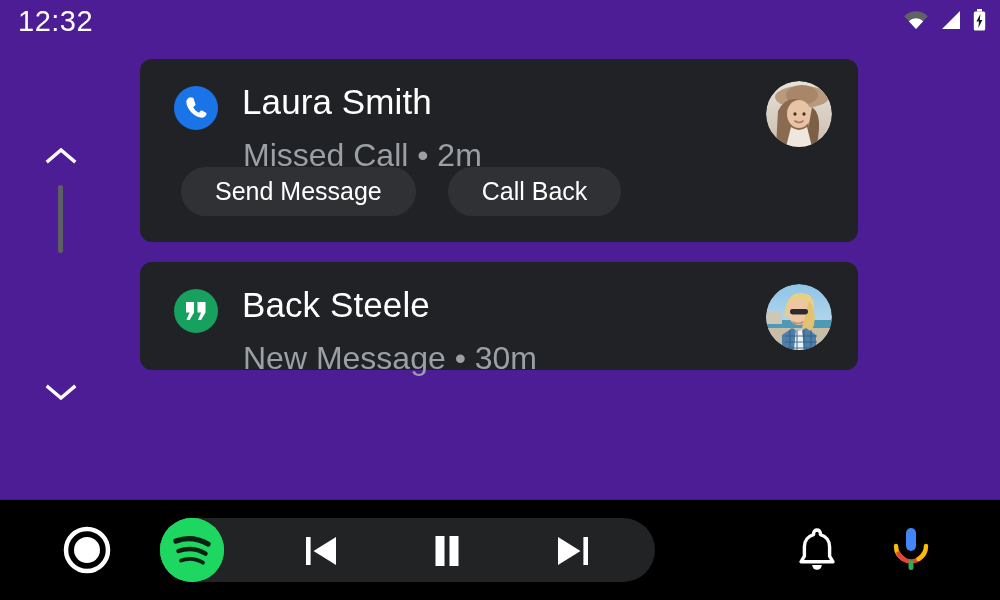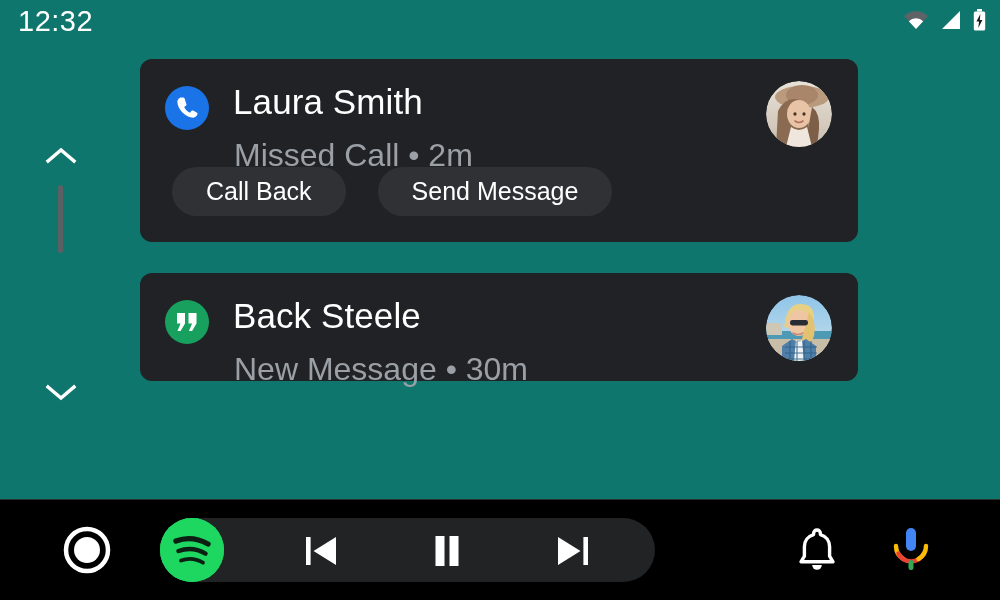--- a/index.html
+++ b/index.html
@@ -11,21 +11,21 @@
     width: 1000px;
     height: 600px;
     overflow: hidden;
     font-family: "Liberation Sans", sans-serif;
     -webkit-font-smoothing: antialiased;
   }
   .screen {
     position: relative;
     width: 1000px;
     height: 596px;
-    background: #0f766e;
+    background: #4c1d95;
   }
 
   
   .status-bar {
     position: absolute;
     top: 0; left: 0;
     width: 1000px;
     height: 46px;
   }
   .status-clock {
@@ -82,21 +82,22 @@
     left: 140px;
     top: 59px;
     width: 718px;
   }
   .card {
     position: relative;
     width: 718px;
     background: #202225;
     border-radius: 12px;
     box-sizing: border-box;
-    margin-bottom: 31px;
+    margin-bottom: 20px;
+    padding-left: 9px;
   }
   .card-head {
     position: relative;
     height: 108px;
   }
   .app-badge {
     position: absolute;
     left: 25px;
     top: 27px;
     width: 44px;
@@ -302,22 +303,22 @@
               <path d="M46 26 q8 6 7 22 l-2 18 h-12 z" fill="#7d5f47"></path>
               <path d="M25 46 q8 6 16 0 l5 20 h-26 z" fill="#efe7de"></path>
               <ellipse cx="29" cy="33" rx="1.6" ry="1.8" fill="#45311f"></ellipse>
               <ellipse cx="38" cy="33" rx="1.6" ry="1.8" fill="#45311f"></ellipse>
               <path d="M29 40 q4 3 8 0" stroke="#b3705c" stroke-width="1.6" fill="none" stroke-linecap="round"></path>
             </g>
           </svg>
         </div>
       </div>
       <div class="card-actions">
+        <button class="action-btn">Send Message</button>
         <button class="action-btn">Call Back</button>
-        <button class="action-btn">Send Message</button>
       </div>
     </div>
 
     <div class="card">
       <div class="card-head">
         <div class="app-badge badge-chat">
           <svg width="22" height="20" viewBox="0 0 22 20">
             <path d="M1 1 h8 v10.5 L4.6 19 H1.4 l3.2 -7.5 H1 Z" fill="#ffffff"></path>
             <path d="M12.5 1 h8 v10.5 L16.1 19 h-3.2 l3.2 -7.5 h-3.6 Z" fill="#ffffff"></path>
           </svg>

